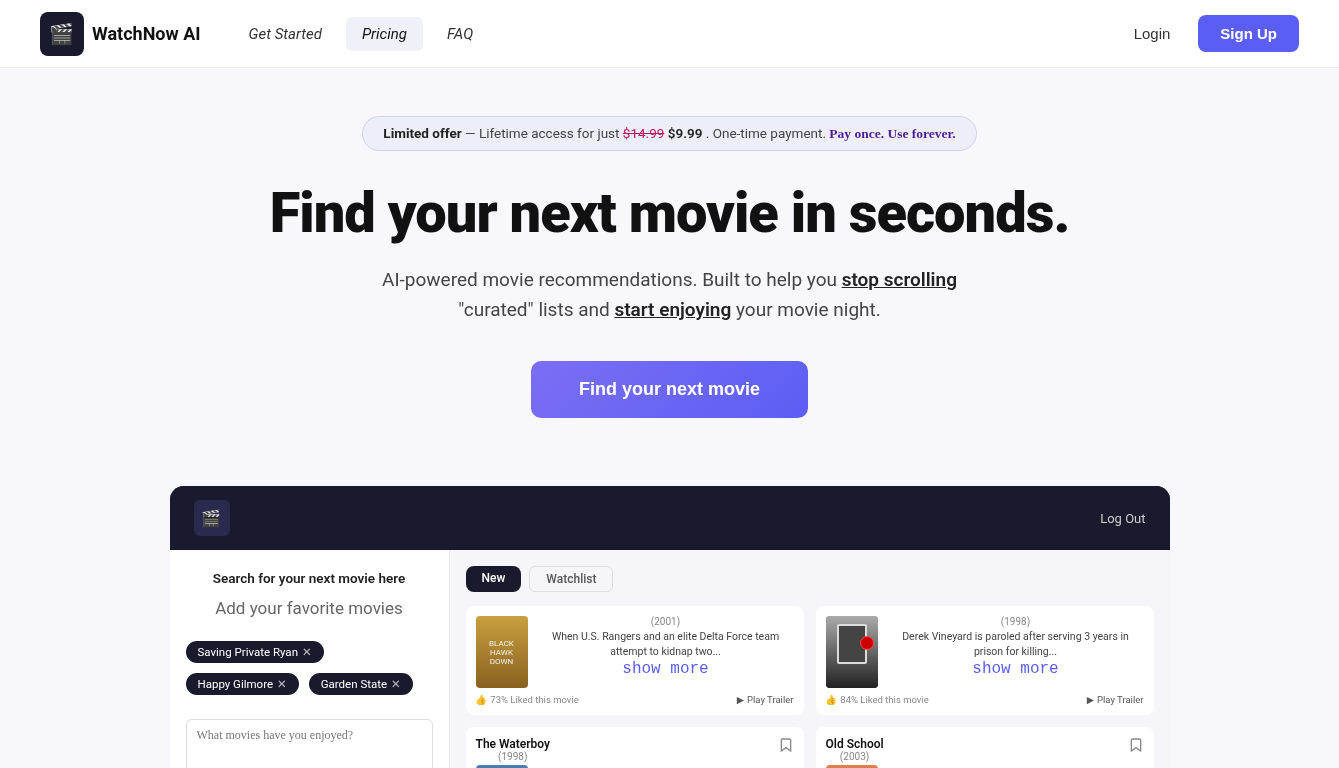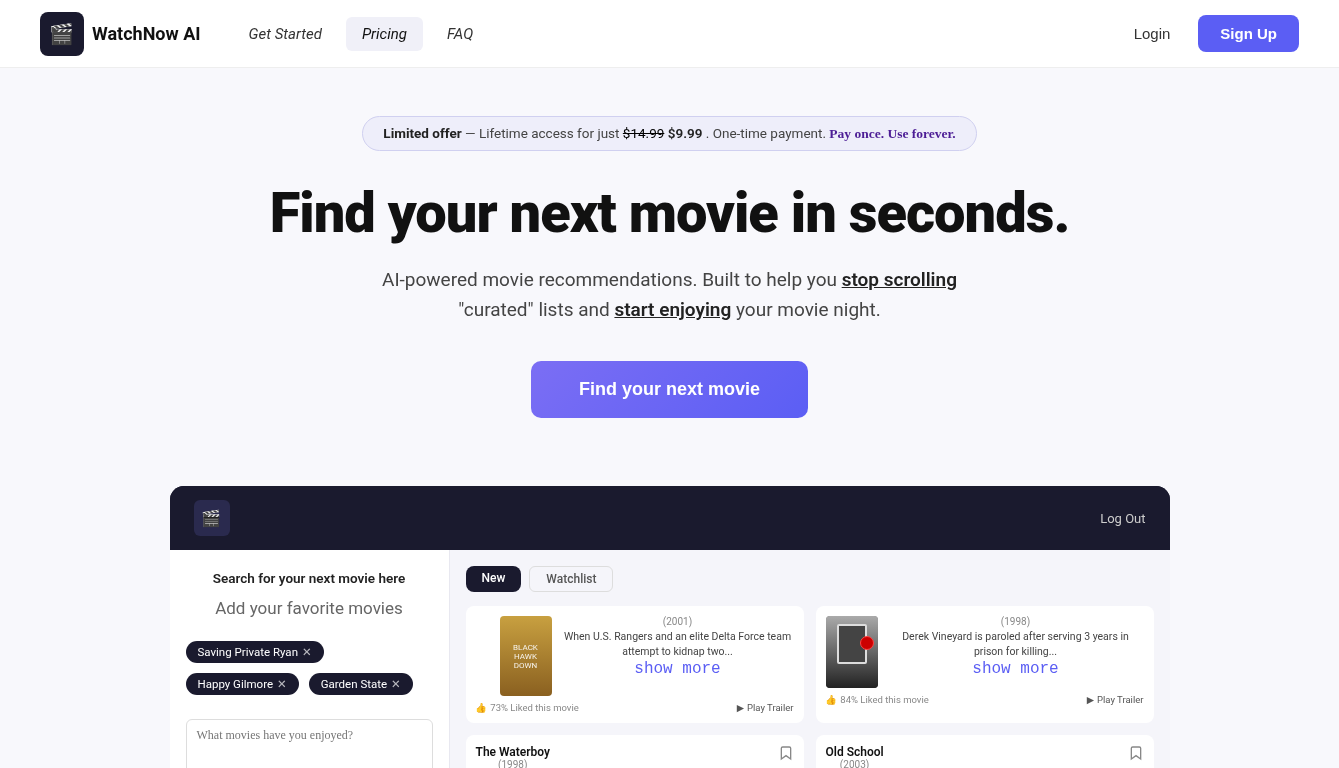--- a/index.html
+++ b/index.html
@@ -100,21 +100,21 @@
       font-size: 13.5px;
       color: #444;
       margin-bottom: 32px;
     }
     .offer-badge .label {
       font-weight: 700;
       color: #222;
     }
     .offer-badge .old-price {
       text-decoration: line-through;
-      color: #000000;
+      color: #be185d;
     }
     .offer-badge .new-price {
       color: #222;
       font-weight: 600;
     }
     .offer-badge .bold {
       font-weight: 700;
       color: #4c1d95;
       font-family: Liberation Serif, serif;
     }
@@ -357,30 +357,29 @@
       width: 16px;
       height: 16px;
       cursor: pointer;
       flex-shrink: 0;
     }
 
     
     .thumb-black-hawk {
       background: linear-gradient(180deg, #c8a040 0%, #8a6020 100%);
       width: 52px;
-      height: 80px;
+      height: 72px;
       border-radius: 4px;
       flex-shrink: 0;
       display: flex;
       align-items: center;
       justify-content: center;
       font-size: 7px;
       color: #fff;
       text-align: center;
-      margin-left: 24px;
     }
     .thumb-american {
       background: linear-gradient(180deg, #888 0%, #333 100%);
       width: 52px;
       height: 72px;
       border-radius: 4px;
       flex-shrink: 0;
       position: relative;
       overflow: hidden;
     }

